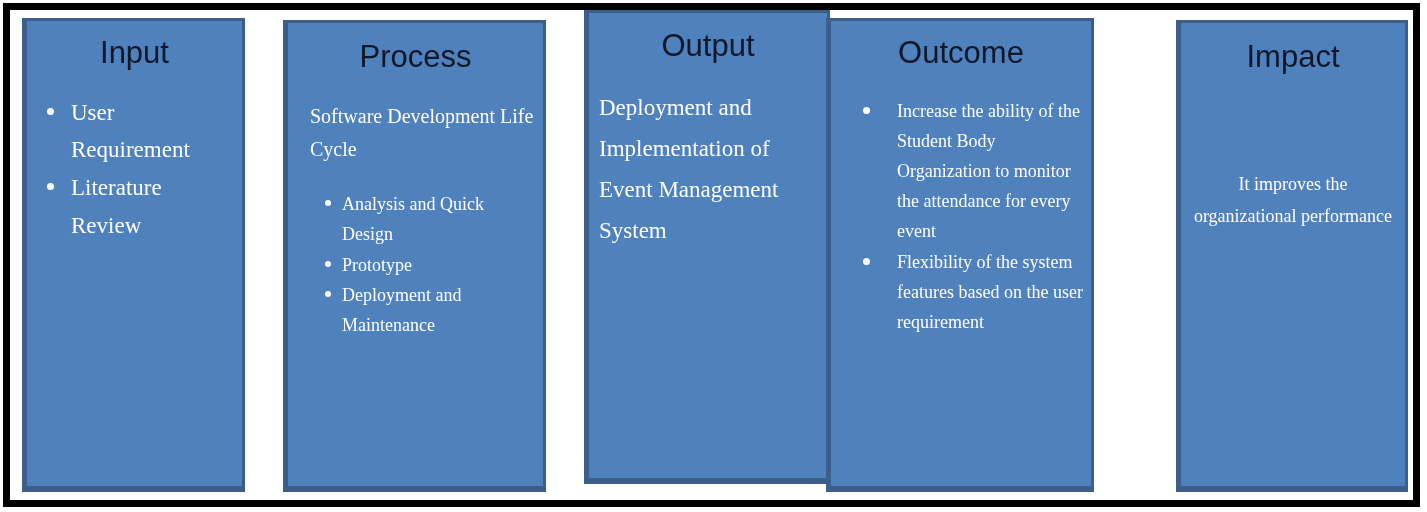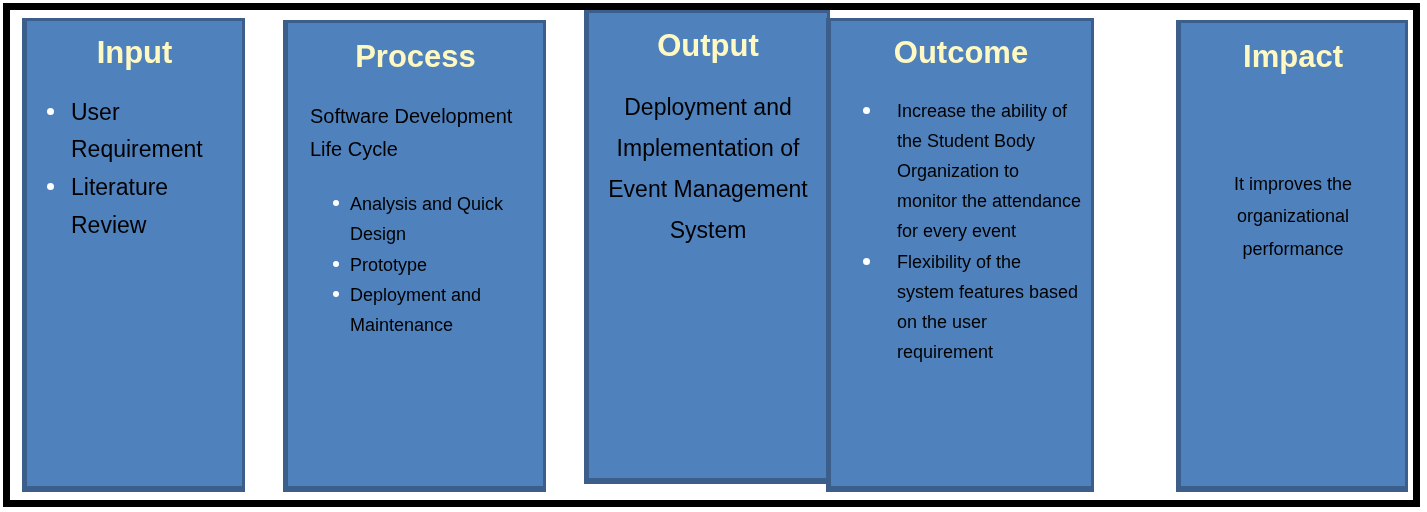--- a/index.html
+++ b/index.html
@@ -41,28 +41,29 @@
     box-sizing: border-box;
     background: #4F81BD;
     border-top: 3px solid #3B5F8A;
     border-right: 3px solid #3B5F8A;
     border-left: 5px solid #3B5F8A;
     border-bottom: 6px solid #3B5F8A;
     color: #ffffff;
     overflow: hidden;
   }
   .ptitle {
-    font-weight: bold;
+    font-weight: normal;
     text-align: center;
-    color: #fef9c3;
+    color: #0f172a;
     line-height: 1.05;
     white-space: nowrap;
   }
   .body-block {
-    color: #000000;
+    color: #ffffff;
+    font-family: Liberation Serif, serif;
   }
   
   .box-input .ptitle { font-size: 31px; margin-top: 16px; }
   .box-input ul {
     margin: 24px 0 0 0;
     padding: 0 6px 0 44px;
     list-style: none;
   }
   .box-input li {
     position: relative;
@@ -84,21 +85,21 @@
   
   .box-process .ptitle { font-size: 31px; margin-top: 18px; }
   .box-process .lead {
     font-size: 20px;
     line-height: 1.68;
     margin: 26px 0 8px 0;
     padding: 0 8px 0 22px;
     text-align: left;
   }
   .box-process ul {
-    margin: 22px 0 0 16px;
+    margin: 22px 0 0 8px;
     padding: 0 6px 0 46px;
     list-style: none;
   }
   .box-process li {
     position: relative;
     font-size: 18px;
     line-height: 1.69;
     margin-bottom: 0px;
   }
   .box-process li::before {
@@ -110,21 +111,20 @@
     height: 6px;
     border-radius: 50%;
     background: #ffffff;
   }
 
   
   .box-output .ptitle { font-size: 31px; margin-top: 17px; }
   .box-output .centered {
     font-size: 23px;
     line-height: 1.79;
-    text-align: center;
     margin: 24px 0 0 0;
     padding: 0 10px;
   }
 
   
   .box-outcome .ptitle { font-size: 31px; margin-top: 16px; }
   .box-outcome ul {
     margin: 26px 0 0 0;
     padding: 0 8px 0 66px;
     list-style: none;

